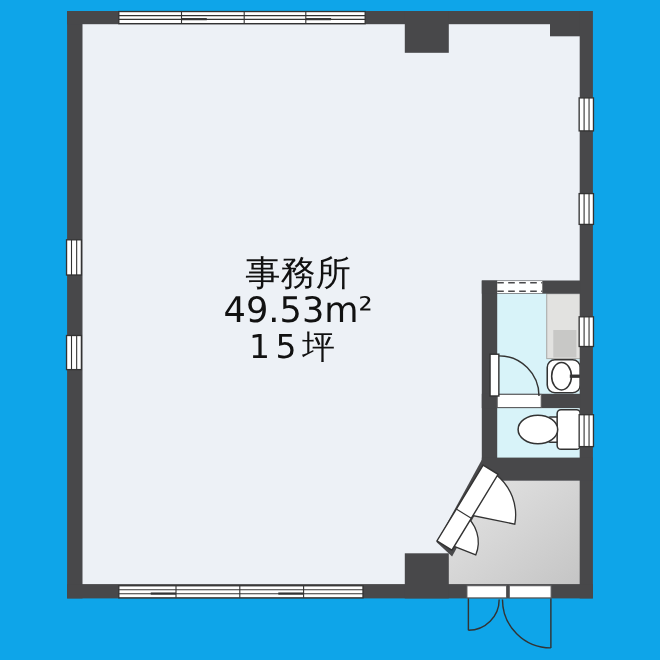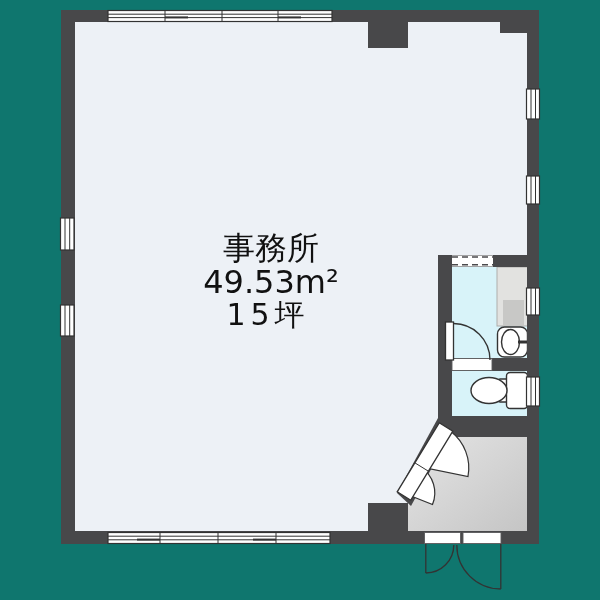--- a/index.html
+++ b/index.html
@@ -1,17 +1,17 @@
 <!DOCTYPE html>
 <html style="--wall: #48484a; --floor-office: #edf1f6; --floor-wet: #d8f3f9; --vestibule-light: #e6e6e6; --vestibule-dark: #c4c4c4; --counter: #e2e2e0; --sink: #c8c8c6; --line: #333333; --text: #111111;"><head>
 <meta charset="utf-8">
 <style>
   html,body{margin:0;padding:0;background:#ffffff;}
   .stage{
-    width:600px;height:600px;position:relative;background:#0f766e;
+    width:600px;height:600px;position:relative;background:#0ea5e9;
     font-family:"DejaVu Sans","Liberation Sans",sans-serif;
   }
   svg{display:block;}
   .wall{fill:var(--wall,#48484a);stroke:none;}
   .floor{fill:var(--floor-office,#edf1f6);}
   .wet{fill:var(--floor-wet,#d8f3f9);}
   .winbox{fill:#ffffff;stroke:var(--line,#3c3c3e);stroke-width:1.2;}
   .winline{stroke:var(--line,#3c3c3e);stroke-width:1;fill:none;}
   .mark{stroke:var(--line,#3c3c3e);stroke-width:2;fill:none;}
   .fix{fill:#ffffff;stroke:var(--line,#333333);stroke-width:1.4;}

